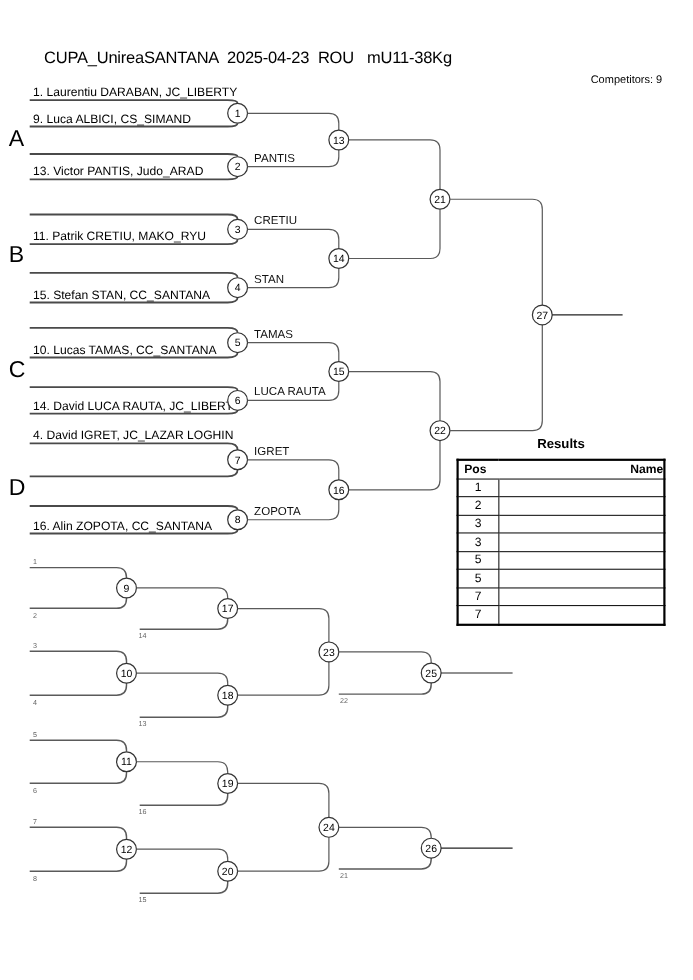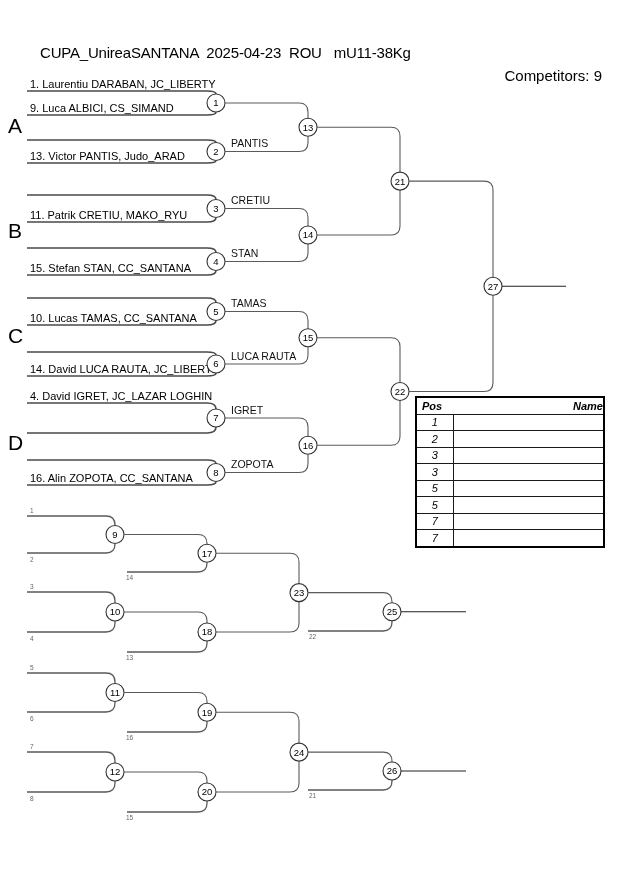--- a/index.html
+++ b/index.html
@@ -1,34 +1,34 @@
 <!DOCTYPE html>
 <html><head>
 <meta charset="utf-8">
 <style>
   html,body{margin:0;padding:0;background:#fff;}
   body{width:630px;height:891px;position:relative;font-family:"Liberation Sans",sans-serif;color:#000;overflow:hidden;}
   .title{position:absolute;left:40px;top:44px;font-size:15px;font-weight:normal;white-space:pre;letter-spacing:-0.2px;}
-  .competitors{position:absolute;right:28px;top:67px;font-size:15px;}
+  .competitors{position:absolute;right:28px;top:67px;font-size:10px;}
   svg.bracket{position:absolute;left:0;top:0;}
   svg .slot{stroke:#4a4a4a;stroke-width:1.6;fill:none;}
   svg .slot2{stroke:#5a5a5a;stroke-width:1.3;fill:none;}
   svg .conn{stroke:#5a5a5a;stroke-width:1.1;fill:none;}
   svg .outline{stroke:#222;stroke-width:1.1;}
   svg .mc{fill:#fff;stroke:#333;stroke-width:1.1;}
   svg text{font-family:"Liberation Sans",sans-serif;}
   svg .cname{font-size:11px;fill:#000;}
   svg .wname{font-size:10.5px;fill:#111;}
   svg .mnum{font-size:9.5px;fill:#000;}
   svg .seed{font-size:6.5px;fill:#666;}
   svg .section{font-size:21px;fill:#000;}
   .results-wrap{position:absolute;left:415px;top:396px;width:190px;}
   .results-title{text-align:center;font-weight:bold;font-size:12px;margin-bottom:7px;}
   table.results{border-collapse:collapse;width:190px;table-layout:fixed;border:2.5px solid #000;}
-  table.results th,table.results td{border:1.8px solid #1a1a1a;font-size:11px;padding:0;height:15.5px;font-style:italic;}
+  table.results th,table.results td{border:1.8px solid #1a1a1a;font-size:11px;padding:0;height:15.5px;}
   table.results th{border-left:none;border-right:none;}
   table.results th.pos{width:31px;text-align:left;padding-left:5px;}
   table.results th.name{text-align:right;}
   table.results td.pos{text-align:center;}
   table.results td.name{}
 </style>
 </head>
 <body>
 
 <div class="title">CUPA_UnireaSANTANA  2025-04-23  ROU   mU11-38Kg</div>
@@ -176,20 +176,21 @@
     <text x="299" y="755.525" class="mnum" text-anchor="middle">24</text>
     <path d="M 308 752.125 H 383 Q 392 752.125 392 761.125 V 762.0625" class="conn"></path>
     <path d="M 308 790 H 383 Q 392 790 392 781 V 780.0625" class="slot2"></path>
     <text x="309" y="798" class="seed">21</text>
     <circle cx="392" cy="771.0625" r="9" class="mc"></circle>
     <text x="392" y="774.4625" class="mnum" text-anchor="middle">26</text>
     <line x1="401" y1="771.0625" x2="466" y2="771.0625" class="outline"></line>
   </svg>
 
 <div class="results-wrap">
+  <div class="results-title">Results</div>
   <table class="results">
     <thead>
       <tr>
         <th class="pos">Pos</th>
         <th class="name">Name</th>
       </tr>
     </thead>
     <tbody id="results-body">
         <tr>
           <td class="pos">1</td>

